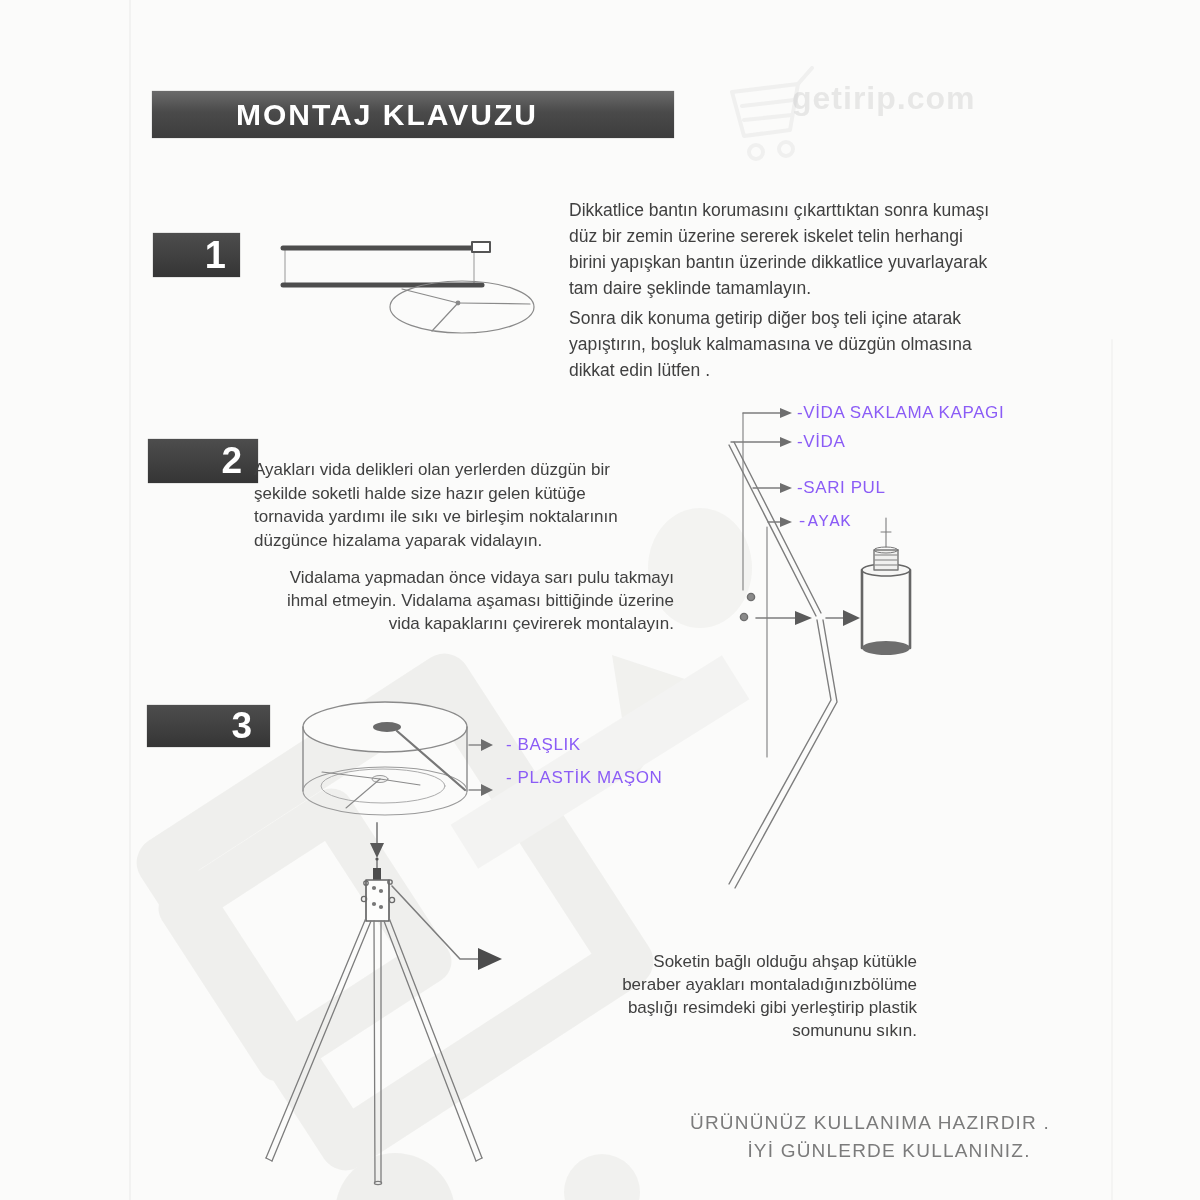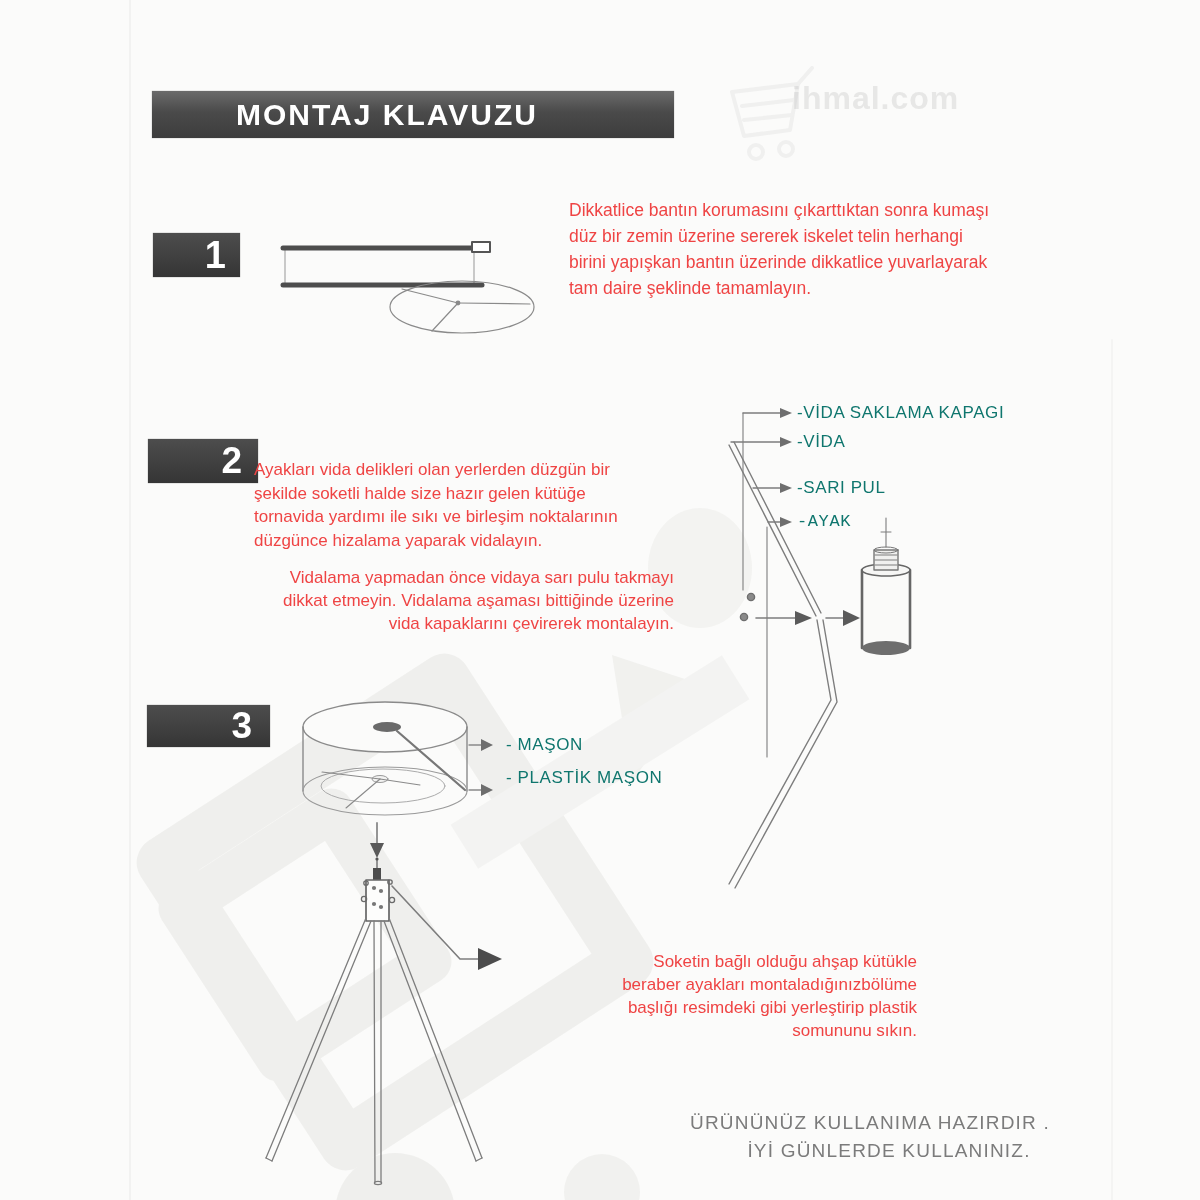--- a/index.html
+++ b/index.html
@@ -22,29 +22,29 @@
   }
   .badge{
     position:absolute;background:linear-gradient(180deg,#4d4d4d,#353535);
     color:#fff;font-weight:bold;text-align:right;
     box-shadow:0 0 1px rgba(0,0,0,.5);
   }
   .badge.b1{left:153px;top:233px;width:87px;height:44px;font-size:38px;line-height:44px;padding-right:14px;box-sizing:border-box;}
   .badge.b2{left:148px;top:439px;width:110px;height:44px;font-size:37px;line-height:44px;padding-right:16px;box-sizing:border-box;}
   .badge.b3{left:147px;top:705px;width:123px;height:42px;font-size:37px;line-height:42px;padding-right:18px;box-sizing:border-box;}
   .para{
-    position:absolute;white-space:pre-line;font-size:17.5px;color:#ef4444;
+    position:absolute;white-space:pre-line;font-size:17.5px;color:#404040;
   }
   .p-s1a{left:569px;top:197px;width:450px;line-height:26px;}
   .p-s1b{left:569px;top:305px;width:450px;line-height:26px;}
   .p-s2a{left:254px;top:458px;width:420px;line-height:23.5px;font-size:17px;text-align:left;}
   .p-s2b{left:254px;top:566px;width:420px;line-height:23px;font-size:17px;text-align:right;}
   .p-s3{left:517px;top:950px;width:400px;line-height:23px;font-size:17px;text-align:right;}
   .part-label{
-    position:absolute;font-size:17px;color:#0f766e;letter-spacing:.6px;white-space:nowrap;
+    position:absolute;font-size:17px;color:#8b5cf6;letter-spacing:.6px;white-space:nowrap;
   }
   .footer-line{
     position:absolute;font-size:19px;color:#7b7b7b;letter-spacing:1.2px;
     text-align:center;white-space:nowrap;
   }
   .f1{left:690px;top:1112px;width:340px;}
   .f2{left:724px;top:1140px;width:330px;}
   .wm-text{
     position:absolute;left:792px;top:80px;font-size:32px;font-weight:bold;
     color:rgba(185,185,185,0.30);letter-spacing:1px;
@@ -182,49 +182,52 @@
 
       <line x1="374" y1="921" x2="375" y2="1182"></line>
       <line x1="381" y1="921" x2="381" y2="1182"></line>
       <ellipse cx="378" cy="1183" rx="3.6" ry="1.6" stroke="#7d7d7d"></ellipse>
 
       <polyline points="392,886 460,959 478,959" stroke-width="1.6"></polyline>
       <polygon points="478,948 502,959 478,970" fill="#4c4c4c" stroke="none"></polygon>
     </g>
   </svg>
 
-  <div class="wm-text">ihmal.com</div>
+  <div class="wm-text">getirip.com</div>
 
   <div class="banner">
     <span>MONTAJ KLAVUZU</span>
   </div>
 
   <div class="badge b1">1</div>
   <div class="badge b2">2</div>
   <div class="badge b3">3</div>
 
   <div class="para p-s1a">Dikkatlice bantın korumasını çıkarttıktan sonra kumaşı
 düz bir zemin üzerine sererek iskelet telin herhangi
 birini yapışkan bantın üzerinde dikkatlice yuvarlayarak
 tam daire şeklinde tamamlayın.</div>
+  <div class="para p-s1b">Sonra dik konuma getirip diğer boş teli içine atarak
+yapıştırın, boşluk kalmamasına ve düzgün olmasına
+dikkat edin lütfen .</div>
 
   <div class="para p-s2a">Ayakları vida delikleri olan  yerlerden düzgün bir
 şekilde soketli halde size hazır gelen kütüğe
 tornavida yardımı ile  sıkı ve birleşim noktalarının
 düzgünce hizalama yaparak vidalayın.</div>
   <div class="para p-s2b">Vidalama yapmadan önce vidaya  sarı pulu takmayı
-dikkat etmeyin. Vidalama aşaması bittiğinde üzerine
+ihmal etmeyin. Vidalama aşaması bittiğinde üzerine
 vida kapaklarını çevirerek montalayın.</div>
 
   <div class="part-label" style="left:797px;top:403px;">-VİDA SAKLAMA KAPAGI</div>
   <div class="part-label" style="left:797px;top:432px;text-align:center;">-VİDA</div>
   <div class="part-label" style="left:797px;top:478px;text-align:right;">-SARI PUL</div>
   <div class="part-label" style="left:797px;top:512px;font-family:Liberation Mono, monospace;">-AYAK</div>
 
-  <div class="part-label" style="left:506px;top:735px;">- MAŞON</div>
+  <div class="part-label" style="left:506px;top:735px;">- BAŞLIK</div>
   <div class="part-label" style="left:506px;top:768px;">- PLASTİK MAŞON</div>
 
   <div class="para p-s3">Soketin bağlı olduğu ahşap kütükle
 beraber ayakları montaladığınızbölüme
 başlığı resimdeki gibi yerleştirip plastik
 somununu sıkın.</div>
 
   <div class="footer-line f1">ÜRÜNÜNÜZ KULLANIMA HAZIRDIR .</div>
   <div class="footer-line f2">İYİ GÜNLERDE KULLANINIZ.</div>
 

